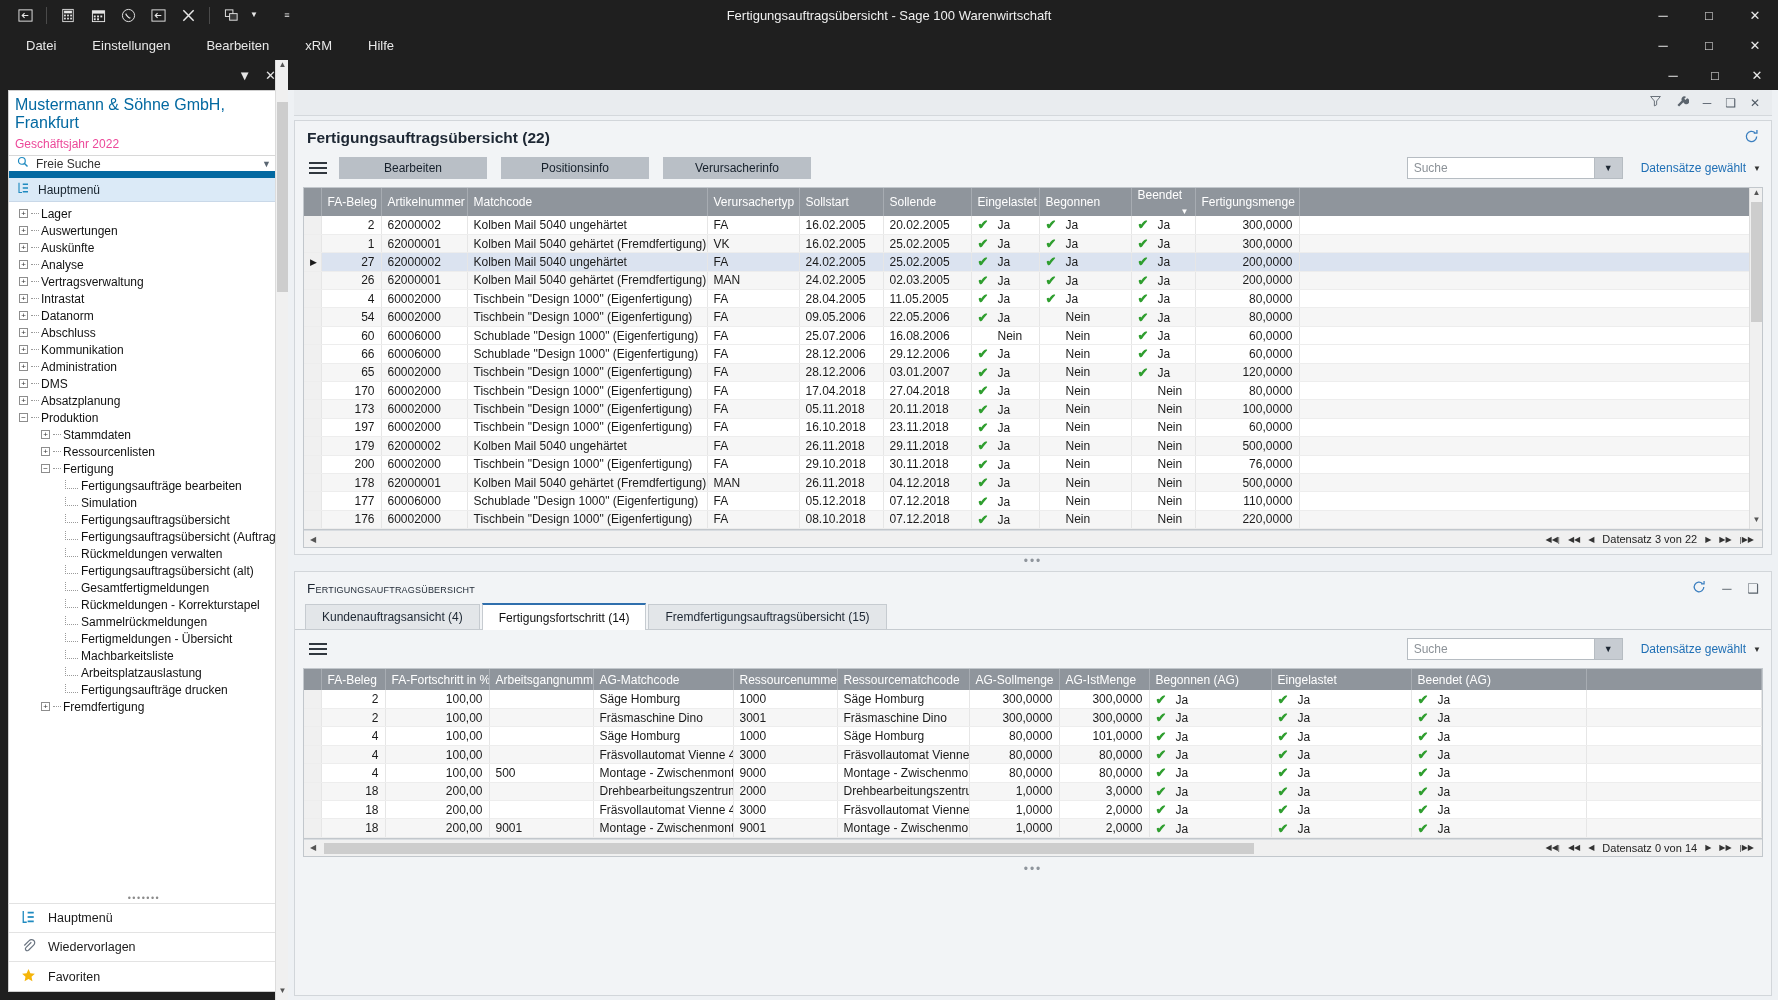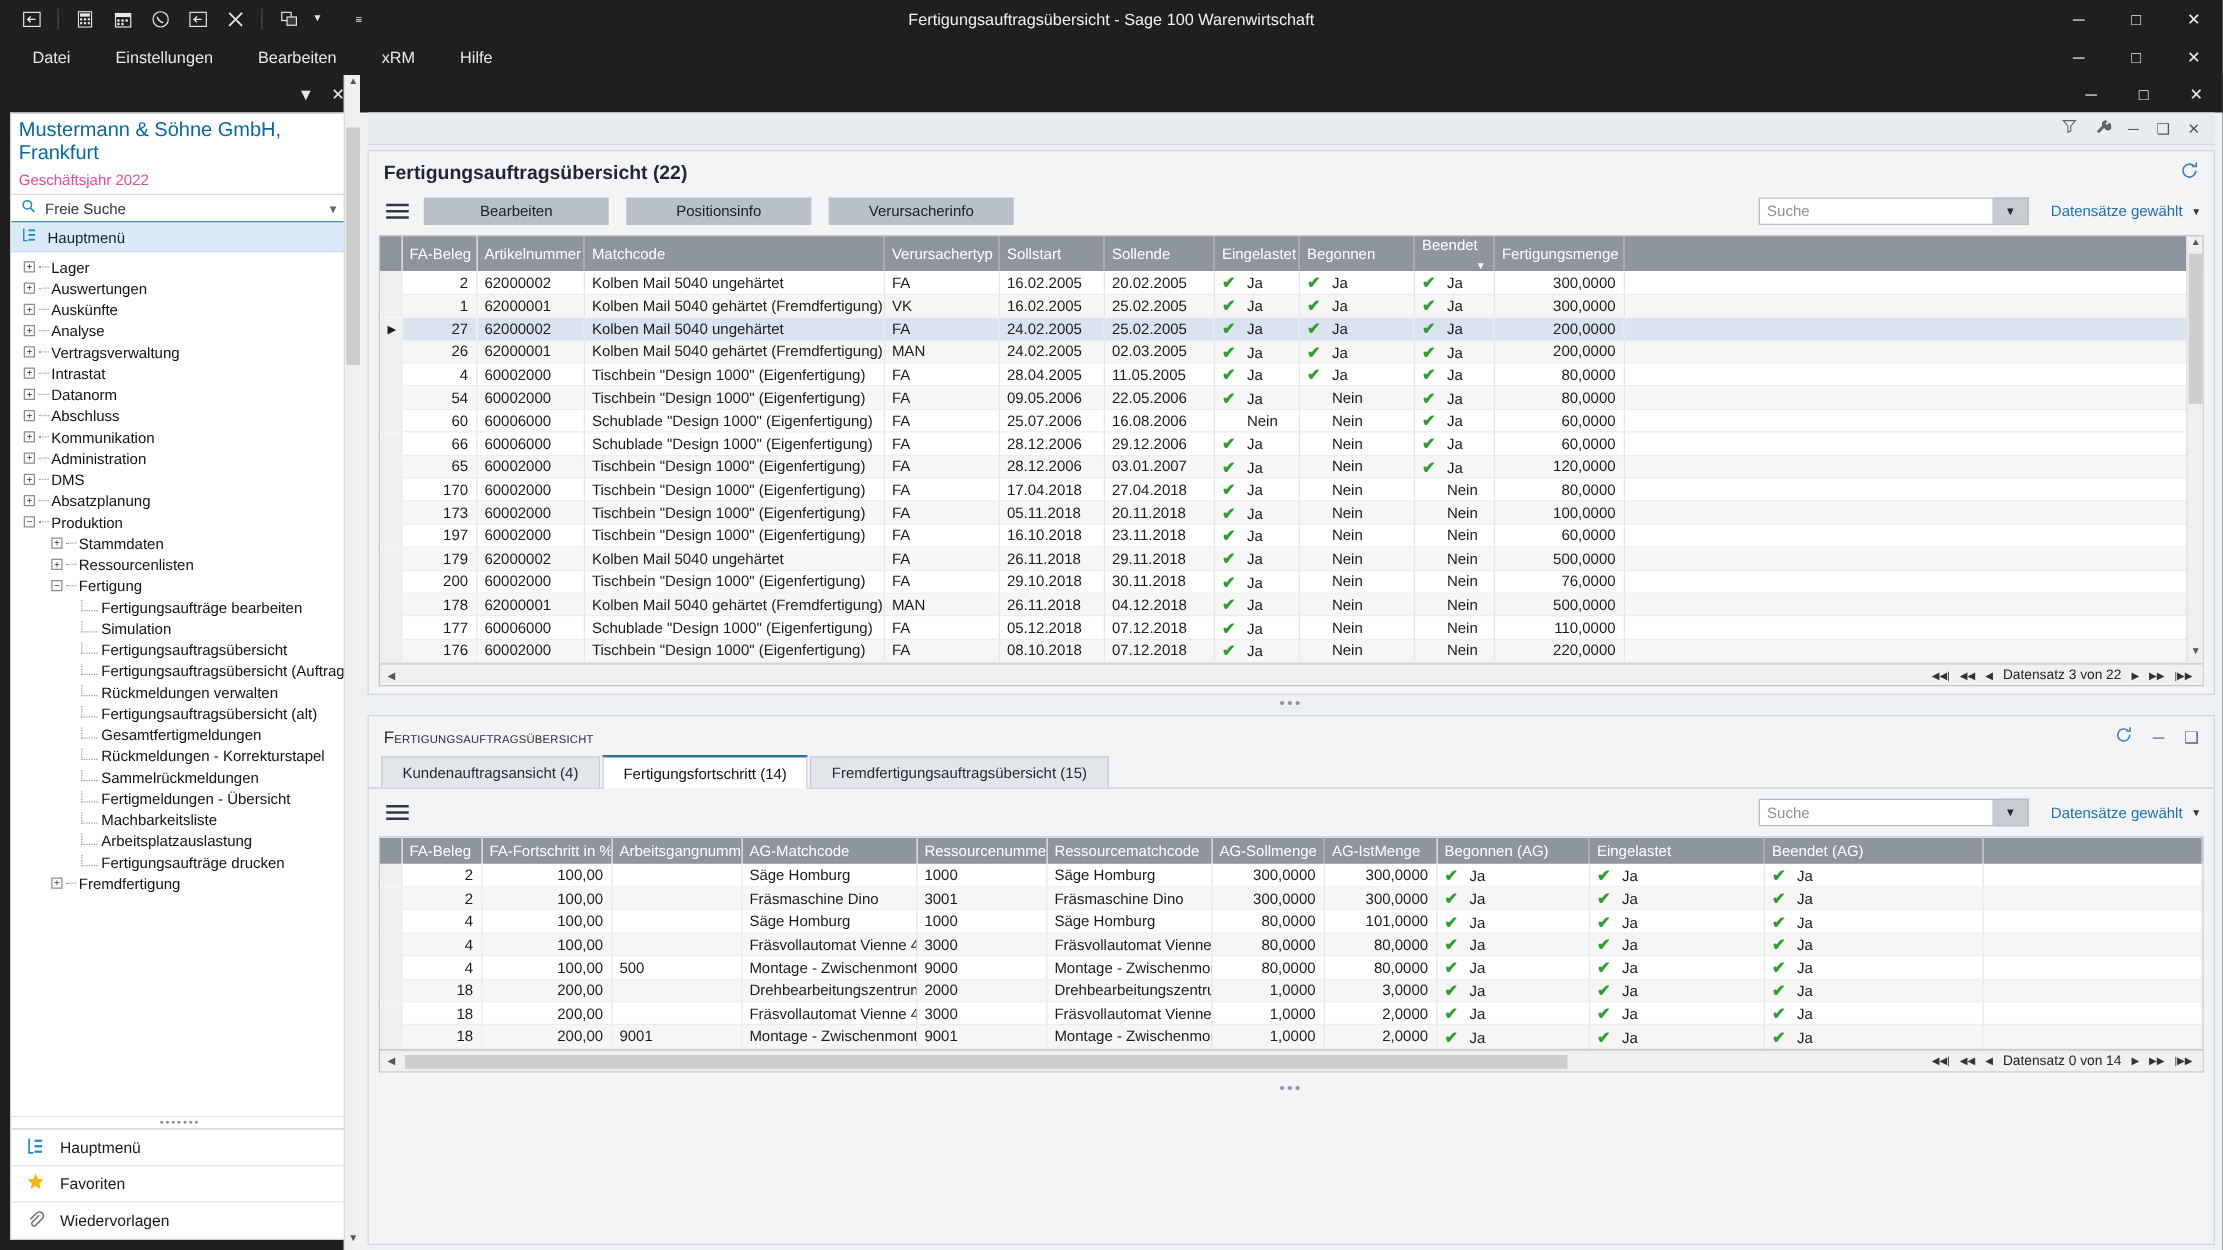--- a/index.html
+++ b/index.html
@@ -33,21 +33,21 @@
 
   
   .nav { width:288px; background:#1f1f1f; position:relative; display:flex; flex-direction:column;}
   .nav-head { height:30px; display:flex; align-items:center; justify-content:flex-end; gap:14px; padding-right:12px; }
   .nav-head span { color:#e5e5e5; font-size:13px; }
   .nav-body { background:#ffffff; margin:0 8px 0 8px; flex:1; display:flex; flex-direction:column;
               border:1px solid #cfcfcf; border-bottom:none; }
   .nav-company { font-size:16px; color:#0369a1; padding:5px 6px 3px 6px; }
   .nav-year { font-size:12px; color:#ec4899; padding:2px 6px 4px 6px; }
   .nav-search { display:flex; align-items:center; gap:7px; height:23px; border-top:1px solid #d8d8d8;
-                border-bottom:1px solid #0369a1; padding:0 8px; background:#fff; }
+                border-bottom:7px solid #0369a1; padding:0 8px; background:#fff; }
   .nav-search .lbl { font-size:12px; color:#333; flex:1 }
   .nav-hauptmenu { display:flex; align-items:center; gap:8px; height:24px; background:#dbeaf7;
                    border-bottom:1px solid #c9d8e8; padding:0 8px; font-size:12px; color:#15212b; }
   .tree { flex:1; overflow:hidden; position:relative; padding-top:3px; background:#fff;}
   .tnode { display:flex; align-items:center; height:17px; font-size:12px; color:#111; white-space:nowrap;}
   .tbox { width:9px; height:9px; border:1px solid #8d8d8d; background:#fff; color:#333; font-size:8px;
           line-height:7px; text-align:center; display:inline-block; margin-right:3px; flex:none;}
   .tdots { width:8px; height:1px; border-top:1px dotted #9a9a9a; margin-right:2px; flex:none;}
   .tleaf-line { width:13px; height:9px; border-left:1px dotted #9a9a9a; border-bottom:1px dotted #9a9a9a;
                 margin-right:3px; margin-bottom:3px; flex:none;}
@@ -407,32 +407,32 @@
               <rect x="7" y="2" width="7" height="2" fill="#1f8ac0"></rect>
               <rect x="7" y="7" width="7" height="2" fill="#1f8ac0"></rect>
               <rect x="7" y="12" width="7" height="2" fill="#1f8ac0"></rect>
             </svg>
         </span>
         <span>Hauptmenü</span>
       </div>
       <div class="nav-btn">
         <span>
           <svg width="15" height="15" viewBox="0 0 16 16">
+              <path d="M11 4.5L5.5 10a2 2 0 102.8 2.8l5.2-5.2a3.4 3.4 0 10-4.8-4.8L3.5 8" stroke="#6a7480" fill="none" stroke-width="1.3"></path>
+            </svg>
+        </span>
+        <span>Wiedervorlagen</span>
+      </div>
+      <div class="nav-btn">
+        <span>
+          <svg width="15" height="15" viewBox="0 0 16 16">
               <path d="M8 1l2 4.5 4.8.5-3.6 3.3 1 4.7L8 11.6 3.8 14l1-4.7L1.2 6 6 5.5z" fill="#f5b50a"></path>
             </svg>
         </span>
         <span>Favoriten</span>
-      </div>
-      <div class="nav-btn">
-        <span>
-          <svg width="15" height="15" viewBox="0 0 16 16">
-              <path d="M11 4.5L5.5 10a2 2 0 102.8 2.8l5.2-5.2a3.4 3.4 0 10-4.8-4.8L3.5 8" stroke="#6a7480" fill="none" stroke-width="1.3"></path>
-            </svg>
-        </span>
-        <span>Wiedervorlagen</span>
       </div>
     </div>
   </div>
 
   <div class="work">
     <div class="work-winbar">
       <div class="wbtn2">─</div>
       <div class="wbtn2">□</div>
       <div class="wbtn2">✕</div>
     </div>

